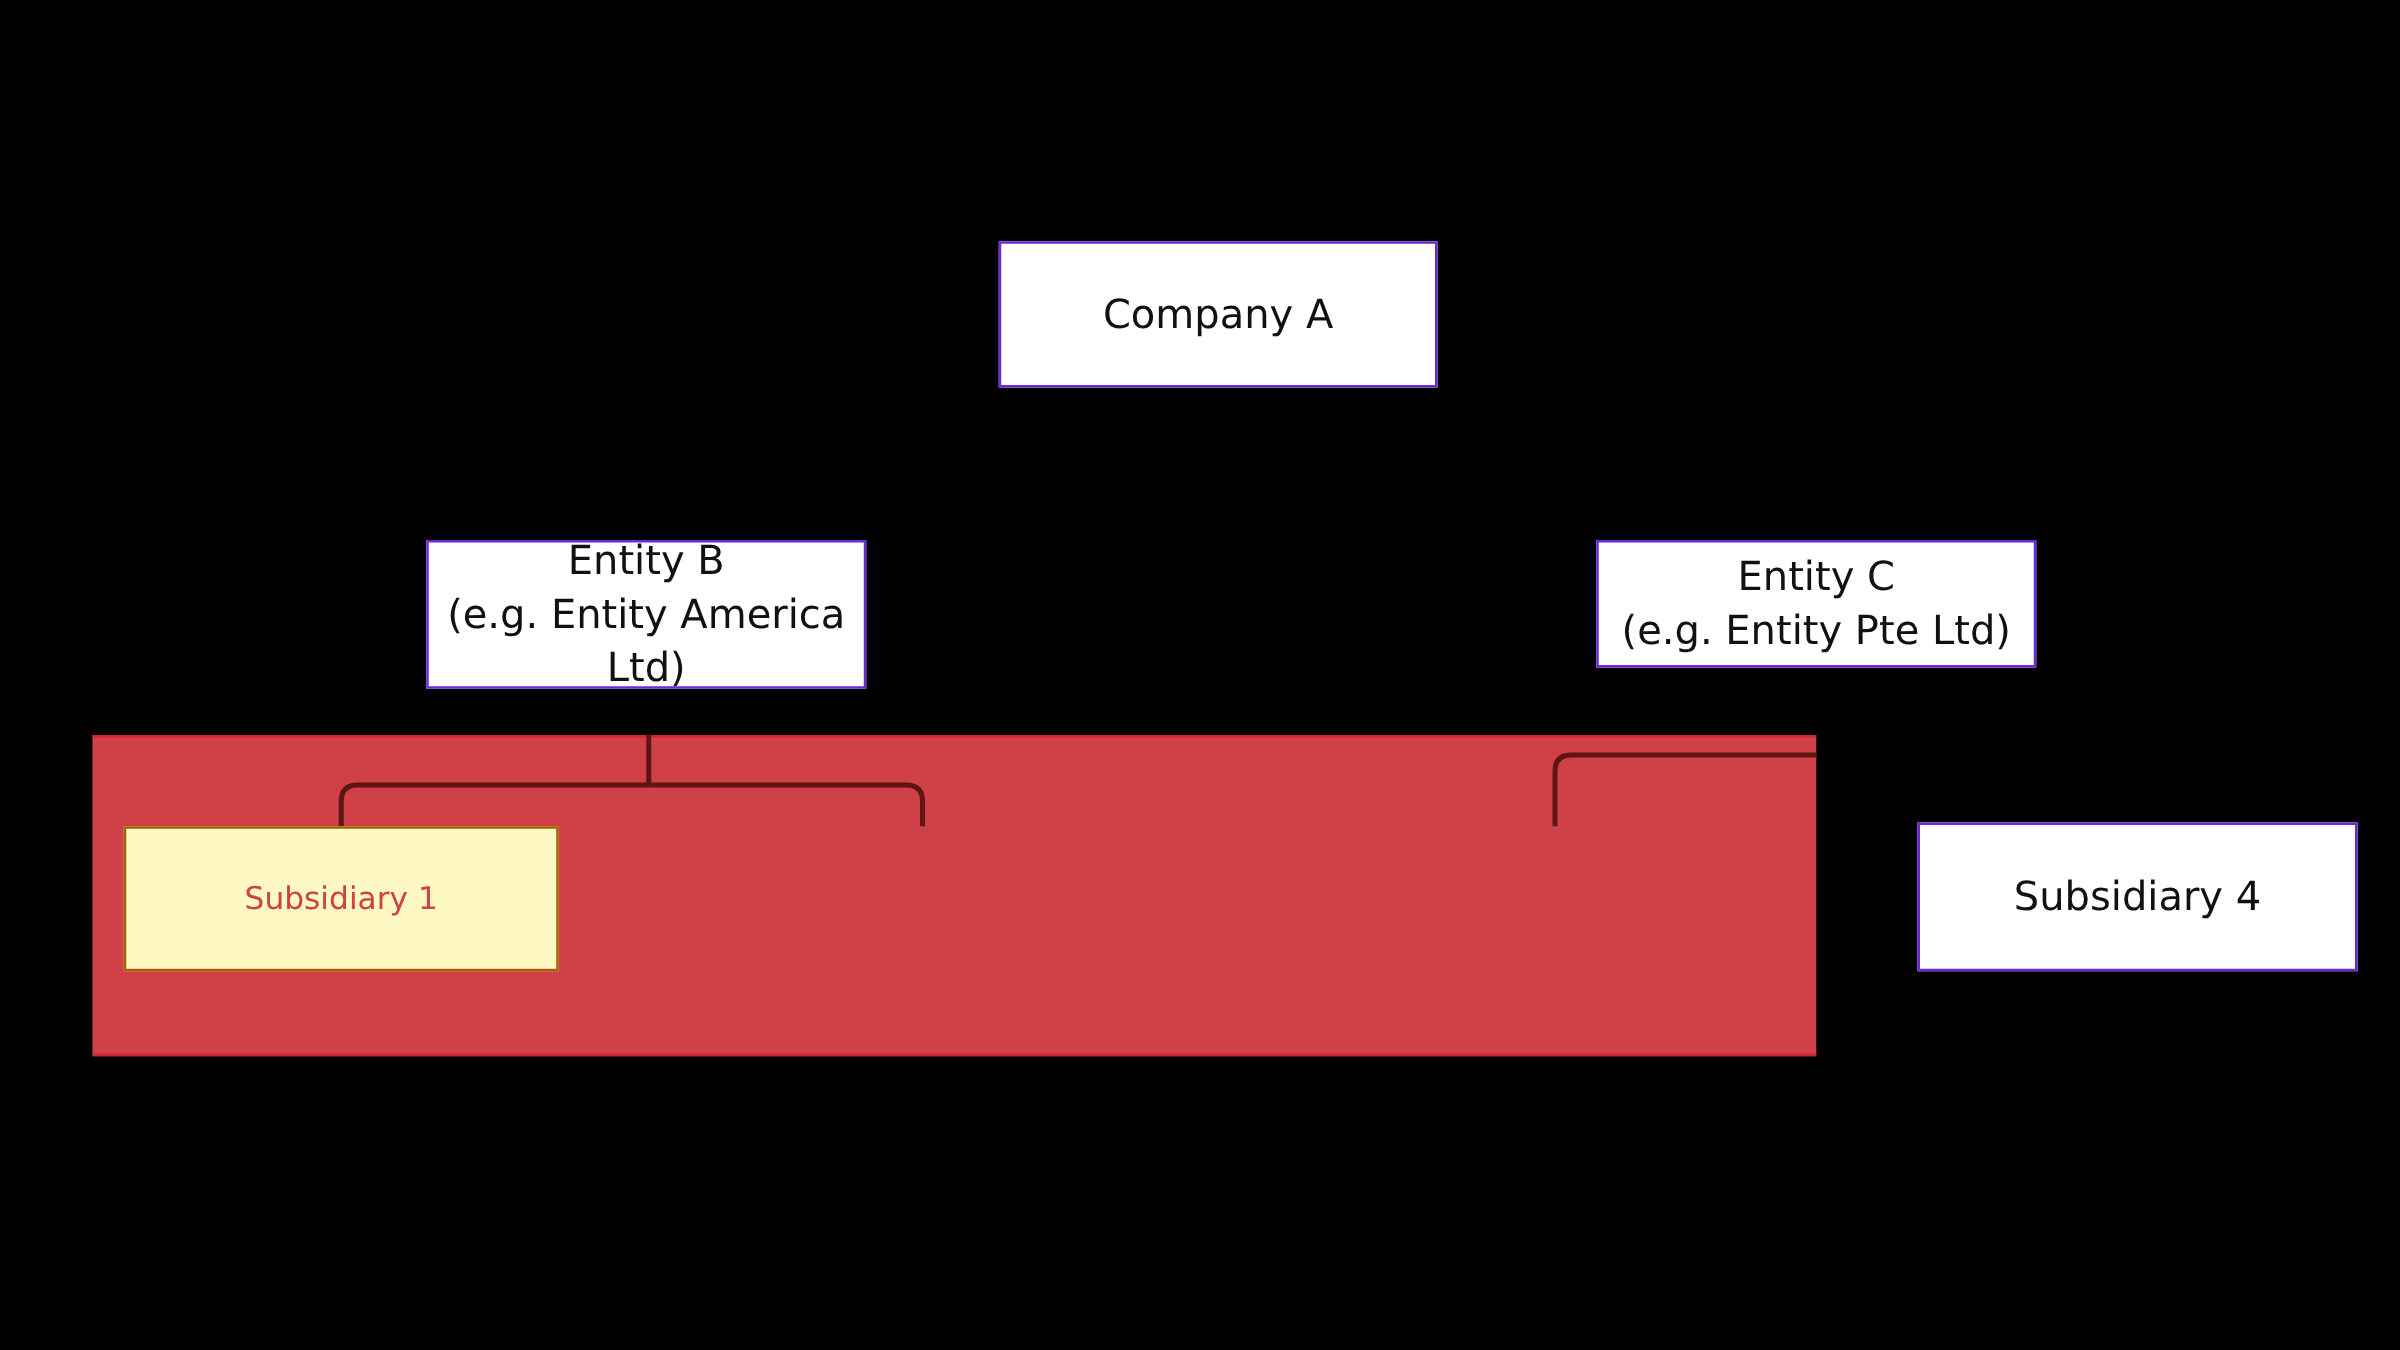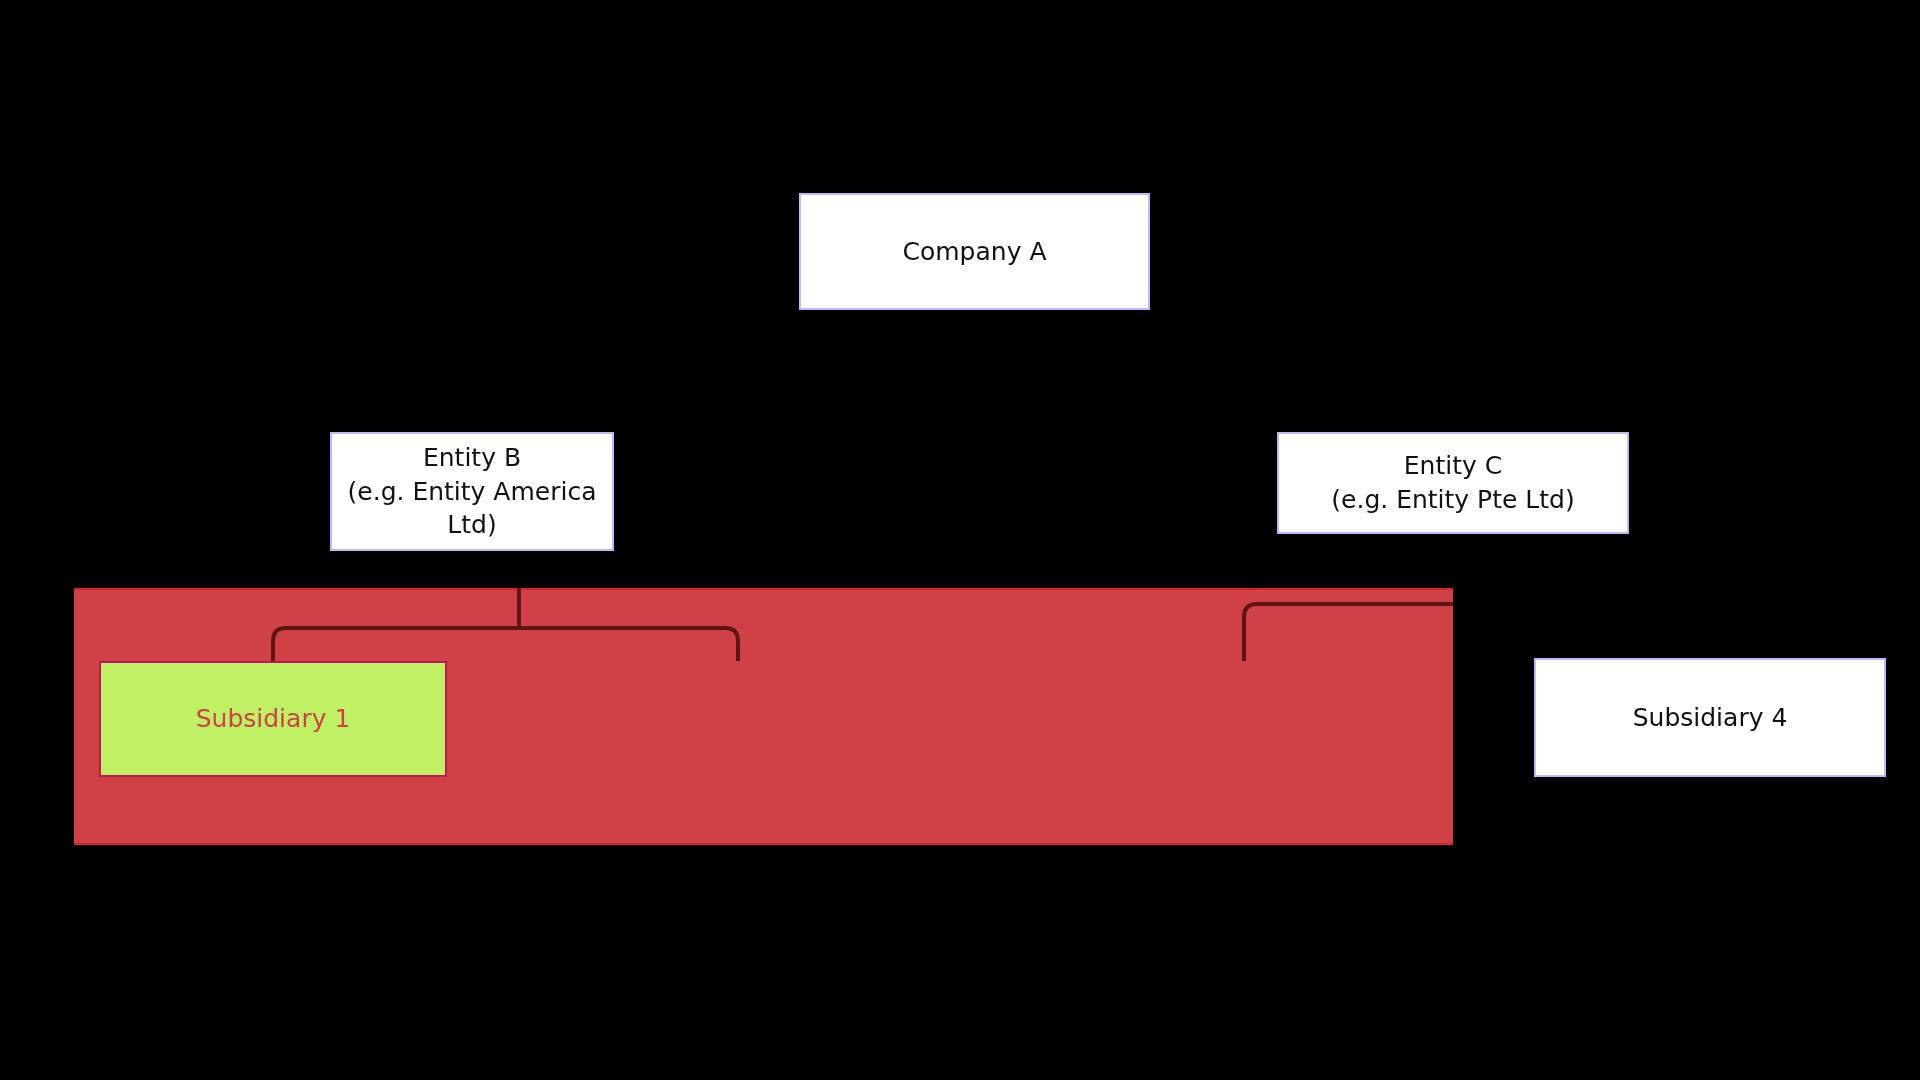--- a/index.html
+++ b/index.html
@@ -34,34 +34,34 @@
     position: absolute;
     box-sizing: border-box;
     display: flex;
     align-items: center;
     justify-content: center;
     text-align: center;
     line-height: 1.35;
   }
   .node-plain {
     background: #ffffff;
-    border: 2px solid #c4b5fd;
+    border: 2px solid #6d28d9;
     color: #111111;
-    font-size: 25px;
+    font-size: 32px;
   }
   .node-sub-highlighted {
-    background: #bef264;
-    border: 2px solid #be185d;
+    background: #fef9c3;
+    border: 2px solid #a16207;
     color: #cf4146;
     font-size: 25px;
   }
 
   
   #node-company-a { left: 799px;  top: 193px; width: 351px; height: 117px; }
-  #node-entity-b  { left: 330px;  top: 432px; width: 284px; height: 119px; }
+  #node-entity-b  { left: 341px;  top: 432px; width: 352px; height: 119px; }
   #node-entity-c  { left: 1277px; top: 432px; width: 352px; height: 102px; }
   #node-sub-1     { left: 99px;   top: 661px; width: 348px; height: 116px; }
   #node-sub-2     { left: 564px;  top: 661px; width: 348px; height: 116px; }
   #node-sub-3     { left: 1070px; top: 661px; width: 348px; height: 116px; }
   #node-sub-4     { left: 1490px; top: 658px; width: 352px; height: 119px; margin-left: 44px; }
 
   
   .connector-svg {
     position: absolute;
     left: 0;

